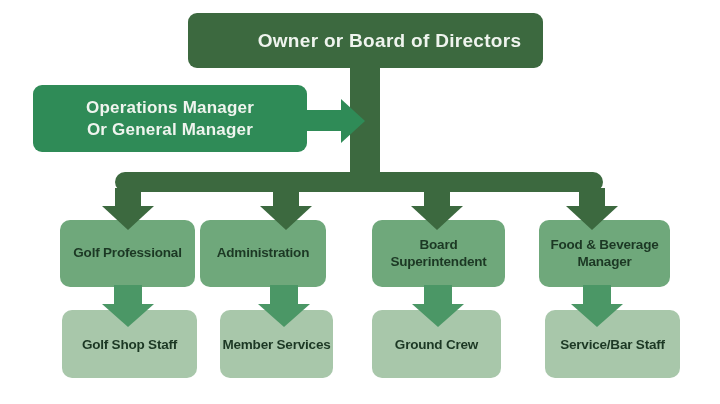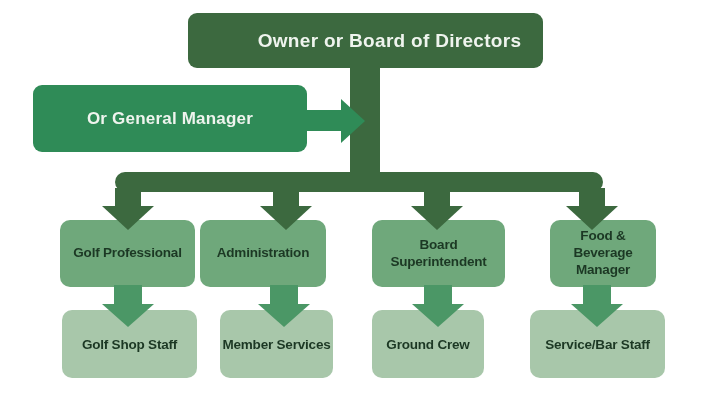--- a/index.html
+++ b/index.html
@@ -94,52 +94,53 @@
   <div class="dhead" style="left:566px"></div>
 
   <div class="ops-shaft"></div>
   <div class="ops-head"></div>
 
   <div class="box root">
     <span class="label">Owner or Board of Directors</span>
   </div>
 
   <div class="box ops">
+    <span class="label">Operations Manager</span>
     <span class="label">Or General Manager</span>
   </div>
 
   <div class="box tier2" style="left:60px;width:135px">
     <span class="label">Golf Professional</span>
   </div>
   <div class="box tier2" style="left:200px;width:126px">
     <span class="label">Administration</span>
   </div>
   <div class="box tier2" style="left:372px;width:133px">
     <span class="label">Board Superintendent</span>
   </div>
-  <div class="box tier2" style="left:550px;width:106px">
+  <div class="box tier2" style="left:539px;width:131px">
     <span class="label">Food &amp; Beverage Manager</span>
   </div>
 
   <div class="mshaft" style="left:114px"></div>
   <div class="mshaft" style="left:270px"></div>
   <div class="mshaft" style="left:424px"></div>
   <div class="mshaft" style="left:583px"></div>
 
   <div class="mhead" style="left:102px"></div>
   <div class="mhead" style="left:258px"></div>
   <div class="mhead" style="left:412px"></div>
   <div class="mhead" style="left:571px"></div>
 
   <div class="box tier3" style="left:62px;width:135px">
     <span class="label">Golf Shop Staff</span>
   </div>
   <div class="box tier3" style="left:220px;width:113px">
     <span class="label">Member Services</span>
   </div>
-  <div class="box tier3" style="left:372px;width:112px">
+  <div class="box tier3" style="left:372px;width:129px">
     <span class="label">Ground Crew</span>
   </div>
-  <div class="box tier3" style="left:530px;width:135px">
+  <div class="box tier3" style="left:545px;width:135px">
     <span class="label">Service/Bar Staff</span>
   </div>
 
 </div>
 
 </body></html>

